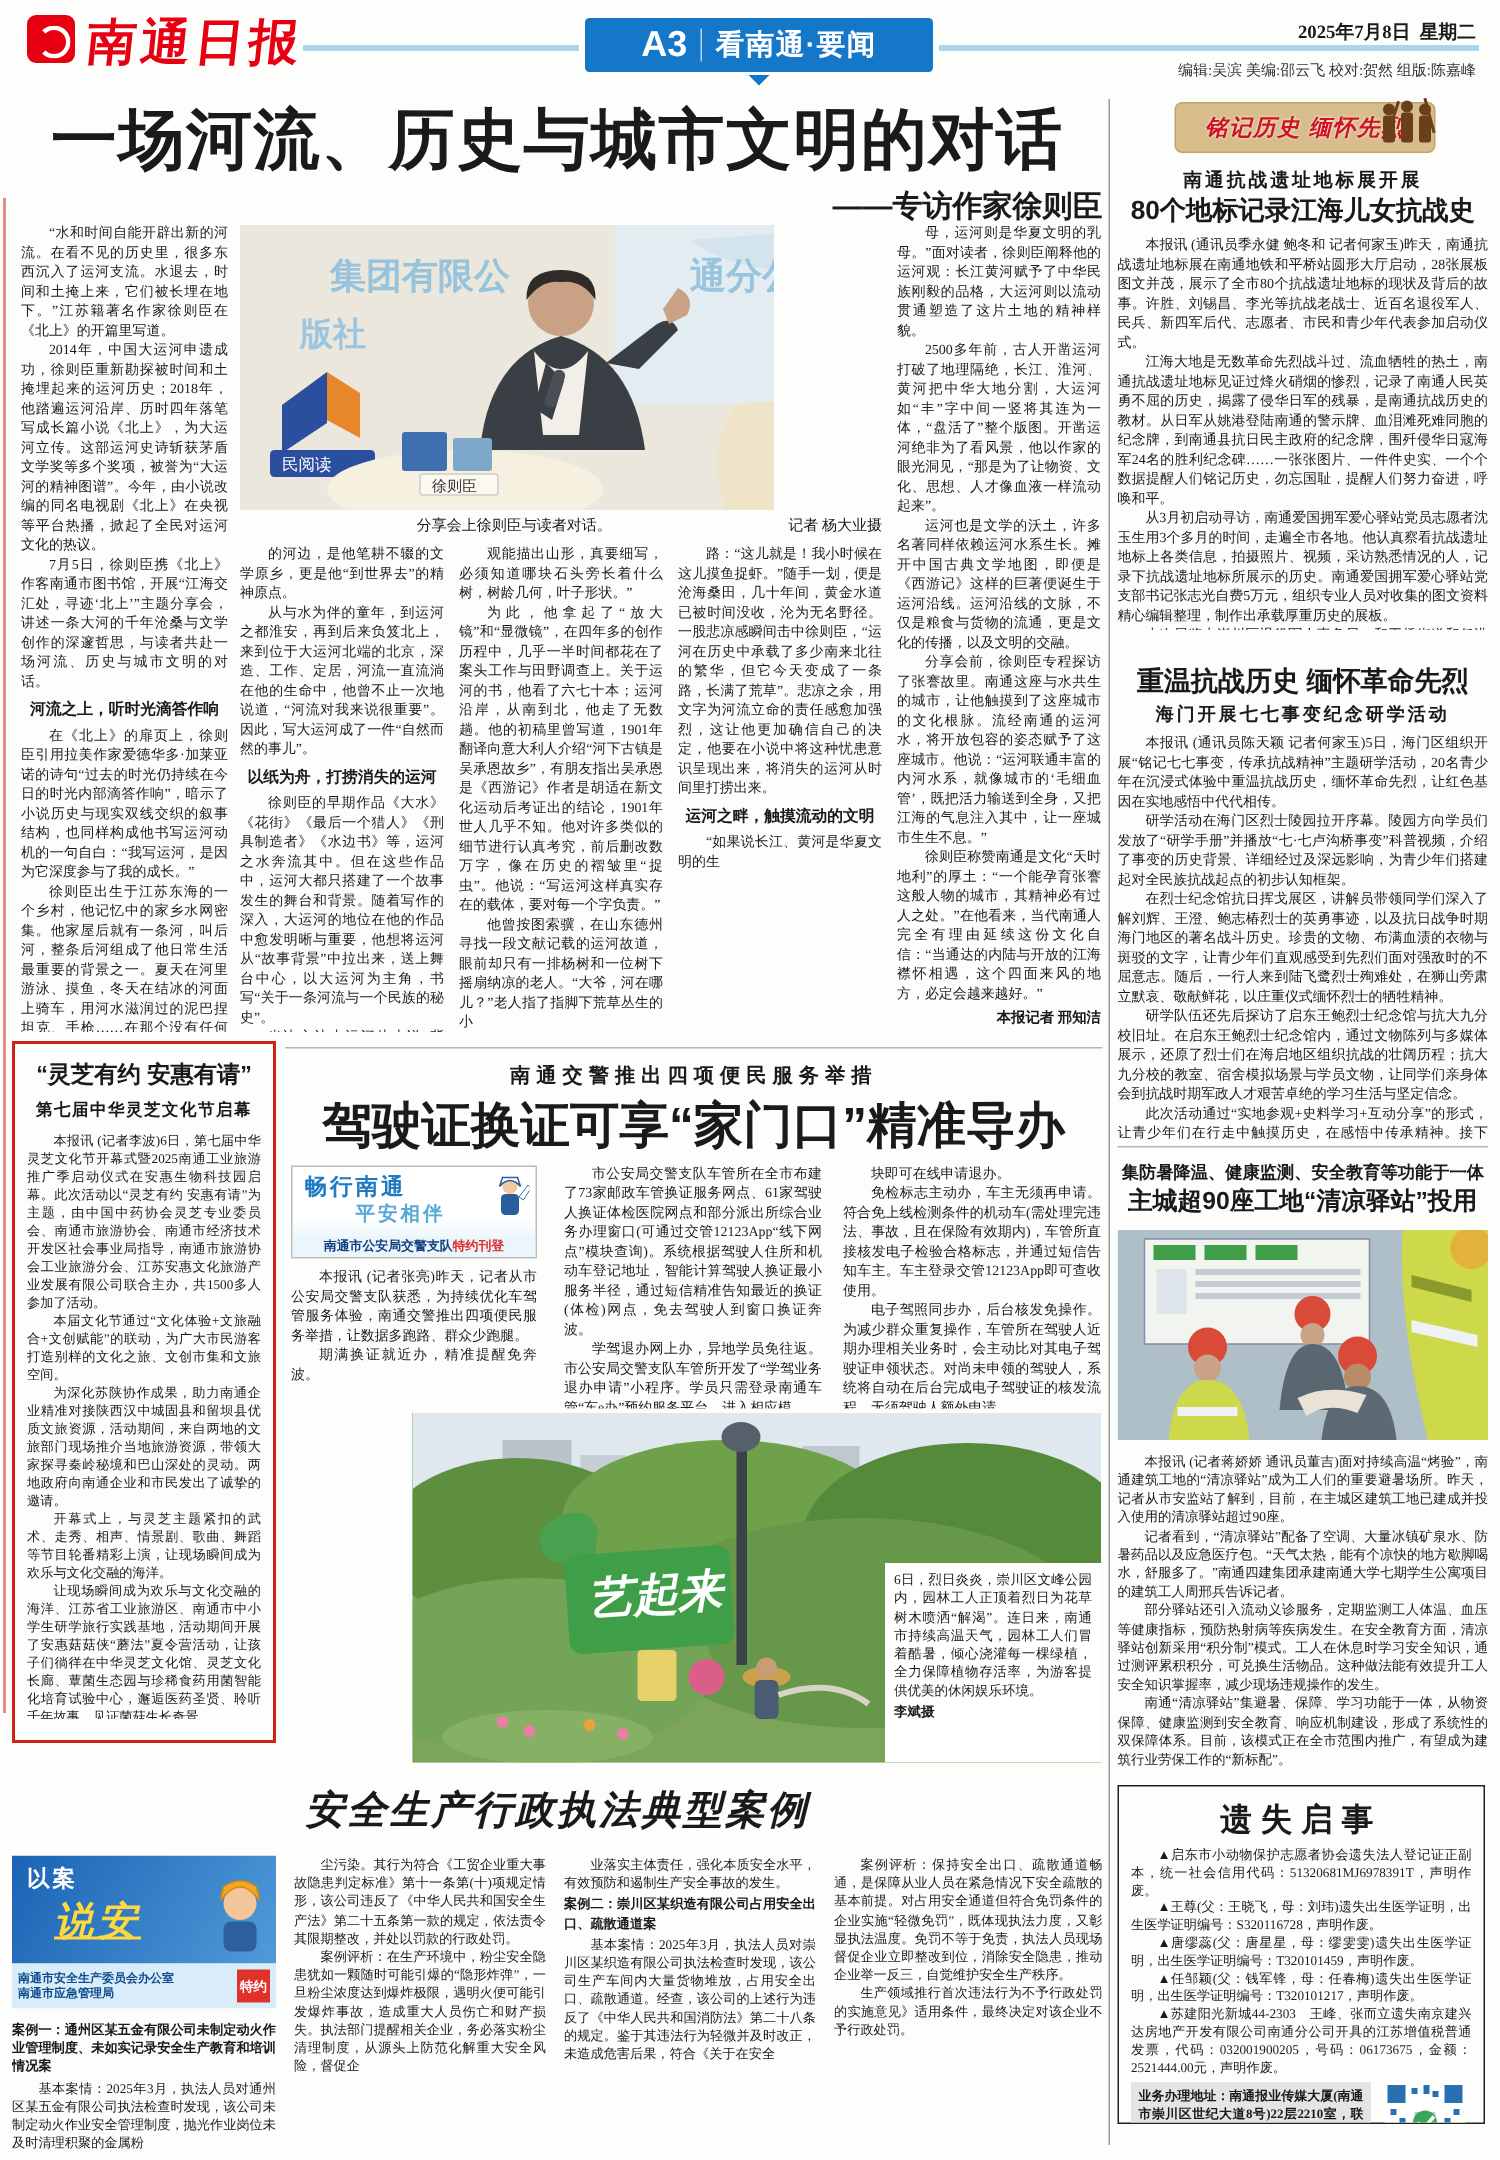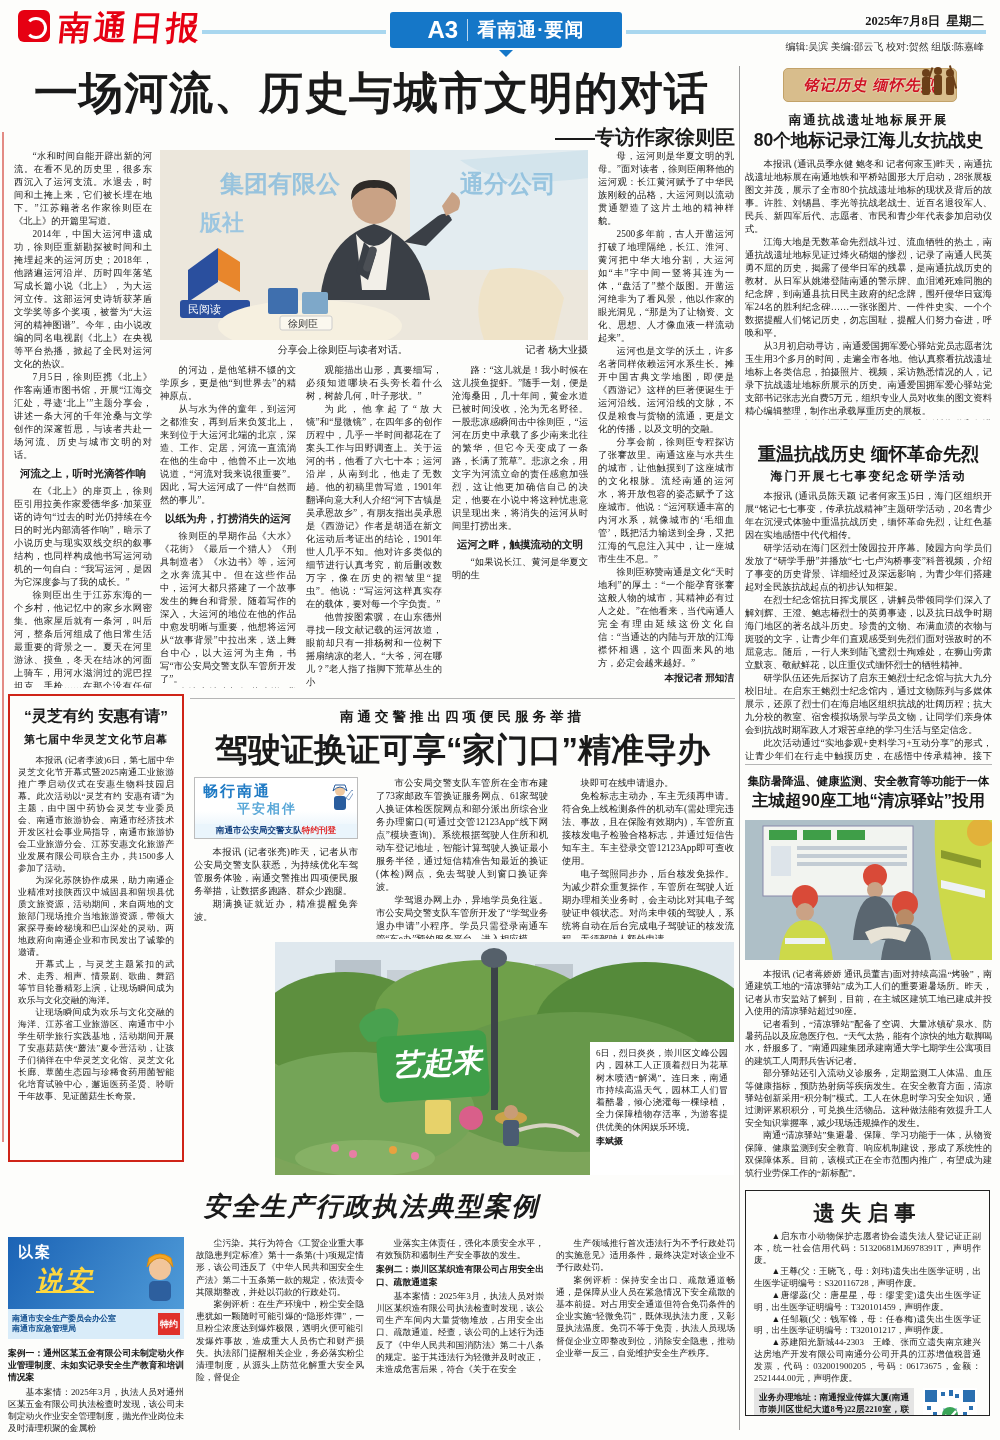--- a/index.html
+++ b/index.html
@@ -29,21 +29,21 @@
         font-family:"Liberation Sans","DejaVu Sans",sans-serif;}
   .col p.case-h{margin:2px 0;text-indent:0;text-align:justify;font-weight:900;}
   .kicker{font-weight:700;text-align:center;letter-spacing:4px;font-size:13.5px;}
   .head-sans{font-family:"Liberation Sans","DejaVu Sans",sans-serif;font-weight:900;text-align:center;}
   .vline{position:absolute;width:1px;background:#9b9b9b;}
   .hline{position:absolute;height:1px;background:#b5b5b5;}
   
   .main-art{position:absolute;left:8px;top:62px;width:727px;height:628px;}
   .main-head{position:absolute;left:0;top:2px;width:727px;font-size:44px;letter-spacing:1px;}
   .main-sub{position:absolute;left:0;top:62px;width:727px;font-size:20px;text-align:right;}
-  .photo-main{position:absolute;left:152px;top:88px;width:428px;height:190px;background:#ece7db;overflow:hidden;}
+  .photo-main{position:absolute;left:152px;top:88px;width:356px;height:190px;background:#ece7db;overflow:hidden;}
   .caption-row{position:absolute;left:152px;top:281px;width:428px;display:flex;font-size:10px;font-weight:400;justify-content:space-between;}
   .caption-row .cap{flex:1;text-align:center;}
   .caption-row .cred{text-align:right;white-space:nowrap;}
   .mcol{position:absolute;}
   .byline-abs{position:absolute;font-weight:700;font-size:9.6px;text-align:right;}
   
   .sidebar{position:absolute;left:745px;top:62px;width:247px;height:1378px;}
   .mem-banner{position:absolute;left:38px;top:6px;width:172px;height:32px;background:#d8bd8c;border:1px solid #c2a269;
         border-radius:5px;display:flex;align-items:center;justify-content:center;}
   .mem-banner span{font-size:15px;font-weight:900;font-style:italic;color:#cf1322;letter-spacing:1px;
@@ -167,21 +167,21 @@
         <p class="para">2014年，中国大运河申遗成功，徐则臣重新勘探被时间和土掩埋起来的运河历史；2018年，他踏遍运河沿岸、历时四年落笔写成长篇小说《北上》，为大运河立传。这部运河史诗斩获茅盾文学奖等多个奖项，被誉为“大运河的精神图谱”。今年，由小说改编的同名电视剧《北上》在央视等平台热播，掀起了全民对运河文化的热议。</p>
         <p class="para">7月5日，徐则臣携《北上》作客南通市图书馆，开展“江海交汇处，寻迹‘北上’”主题分享会，讲述一条大河的千年沧桑与文学创作的深邃哲思，与读者共赴一场河流、历史与城市文明的对话。</p>
         <p class="h">河流之上，听时光滴答作响</p>
         <p class="para">在《北上》的扉页上，徐则臣引用拉美作家爱德华多·加莱亚诺的诗句“过去的时光仍持续在今日的时光内部滴答作响”，暗示了小说历史与现实双线交织的叙事结构，也同样构成他书写运河动机的一句自白：“我写运河，是因为它深度参与了我的成长。”</p>
         <p class="para">徐则臣出生于江苏东海的一个乡村，他记忆中的家乡水网密集。他家屋后就有一条河，叫后河，整条后河组成了他日常生活最重要的背景之一。夏天在河里游泳、摸鱼，冬天在结冰的河面上骑车，用河水滋润过的泥巴捏坦克、手枪……在那个没有任何娱乐设备的童年时代，徐则臣的一年四季几乎都与河流为伴。这种生命体验让他的文字自带水汽，他笔下运河中的每一朵浪花，都荡漾着儿时的倒影。“对于一个走出村子都很困难的少年来说，是河流的想象带着我去到了远方。”河流带给他的想象力，成为他最初的写作源头，而“到世界去”成了他不可磨灭的文学情结。</p>
       </div>
     <div class="col mcol" style="left:152px;top:302px;width:136px;height:324px;">
         <p class="para">的河边，是他笔耕不辍的文学原乡，更是他“到世界去”的精神原点。</p>
         <p class="para">从与水为伴的童年，到运河之都淮安，再到后来负笈北上，来到位于大运河北端的北京，深造、工作、定居，河流一直流淌在他的生命中，他曾不止一次地说道，“河流对我来说很重要”。因此，写大运河成了一件“自然而然的事儿”。</p>
         <p class="h">以纸为舟，打捞消失的运河</p>
-        <p class="para">徐则臣的早期作品《大水》《花街》《最后一个猎人》《刑具制造者》《水边书》等，运河之水奔流其中。但在这些作品中，运河大都只搭建了一个故事发生的舞台和背景。随着写作的深入，大运河的地位在他的作品中愈发明晰与重要，他想将运河从“故事背景”中拉出来，送上舞台中心，以大运河为主角，书写“市公安局交警支队车管所开发了”。</p>
+        <p class="para">徐则臣的早期作品《大水》《花街》《最后一个猎人》《刑具制造者》《水边书》等，运河之水奔流其中。但在这些作品中，运河大都只搭建了一个故事发生的舞台和背景。随着写作的深入，大运河的地位在他的作品中愈发明晰与重要，他想将运河从“故事背景”中拉出来，送上舞台中心，以大运河为主角，书写“关于一条河流与一个民族的秘史”。</p>
         <p class="para">当决心让大运河从小说“背景”走向“主角”时，徐则臣第一次发现自己对于运河并不算真正了解。“写《北上》前，我拿着‘望远镜’看运河就够了”，然而，当运河真正成为叙事中心，他发现自己熟悉的不过是模糊的轮廓，他说，“就像看南通狼山，远</p>
       </div>
     <div class="col mcol" style="left:298px;top:302px;width:136px;height:324px;">
         <p class="para">观能描出山形，真要细写，必须知道哪块石头旁长着什么树，树龄几何，叶子形状。”</p>
         <p class="para">为此，他拿起了“放大镜”和“显微镜”，在四年多的创作历程中，几乎一半时间都花在了案头工作与田野调查上。关于运河的书，他看了六七十本；运河沿岸，从南到北，他走了无数趟。他的初稿里曾写道，1901年翻译向意大利人介绍“河下古镇是吴承恩故乡”，有朋友指出吴承恩是《西游记》作者是胡适在新文化运动后考证出的结论，1901年世人几乎不知。他对许多类似的细节进行认真考究，前后删改数万字，像在历史的褶皱里“捉虫”。他说：“写运河这样真实存在的载体，要对每一个字负责。”</p>
         <p class="para">他曾按图索骥，在山东德州寻找一段文献记载的运河故道，眼前却只有一排杨树和一位树下摇扇纳凉的老人。“大爷，河在哪儿？”老人指了指脚下荒草丛生的小</p>
       </div>
     <div class="col mcol" style="left:444px;top:302px;width:136px;height:324px;">
         <p class="para">路：“这儿就是！我小时候在这儿摸鱼捉虾。”随手一划，便是沧海桑田，几十年间，黄金水道已被时间没收，沦为无名野径。一股悲凉感瞬间击中徐则臣，“运河在历史中承载了多少南来北往的繁华，但它今天变成了一条路，长满了荒草”。悲凉之余，用文字为河流立命的责任感愈加强烈，这让他更加确信自己的决定，他要在小说中将这种忧患意识呈现出来，将消失的运河从时间里打捞出来。</p>
         <p class="h">运河之畔，触摸流动的文明</p>
@@ -195,20 +195,21 @@
         <p class="para">徐则臣称赞南通是文化“天时地利”的厚土：“一个能孕育张謇这般人物的城市，其精神必有过人之处。”在他看来，当代南通人完全有理由延续这份文化自信：“当通达的内陆与开放的江海襟怀相遇，这个四面来风的地方，必定会越来越好。”</p>
       </div>
     <div class="byline-abs" style="left:590px;top:610px;width:136px;text-align:right;">本报记者 邢知洁</div>
   </div>
 
   <div class="lingzhi">
     <div class="lz-title">“灵芝有约  安惠有请”</div>
     <div class="lz-sub">第七届中华灵芝文化节启幕</div>
     <div class="col" style="font-size:8.8px;line-height:12px;height:392px;">
         <p class="para">本报讯 (记者李波)6日，第七届中华灵芝文化节开幕式暨2025南通工业旅游推广季启动仪式在安惠生物科技园启幕。此次活动以“灵芝有约 安惠有请”为主题，由中国中药协会灵芝专业委员会、南通市旅游协会、南通市经济技术开发区社会事业局指导，南通市旅游协会工业旅游分会、江苏安惠文化旅游产业发展有限公司联合主办，共1500多人参加了活动。</p>
+        <p class="para">本届文化节通过“文化体验+文旅融合+文创赋能”的联动，为广大市民游客打造别样的文化之旅、文创市集和文旅空间。</p>
         <p class="para">为深化苏陕协作成果，助力南通企业精准对接陕西汉中城固县和留坝县优质文旅资源，活动期间，来自两地的文旅部门现场推介当地旅游资源，带领大家探寻秦岭秘境和巴山深处的灵动。两地政府向南通企业和市民发出了诚挚的邀请。</p>
         <p class="para">开幕式上，与灵芝主题紧扣的武术、走秀、相声、情景剧、歌曲、舞蹈等节目轮番精彩上演，让现场瞬间成为欢乐与文化交融的海洋。</p>
         <p class="para">让现场瞬间成为欢乐与文化交融的海洋、江苏省工业旅游区、南通市中小学生研学旅行实践基地，活动期间开展了安惠菇菇侠“蘑法”夏令营活动，让孩子们徜徉在中华灵芝文化馆、灵芝文化长廊、蕈菌生态园与珍稀食药用菌智能化培育试验中心，邂逅医药圣贤、聆听千年故事、见证菌菇生长奇景。</p>
       </div>
   </div>
 
   <div class="hline" style="left:190px;top:698px;width:545px;"></div>
   <div class="traffic">
     <div class="kicker" style="position:absolute;left:0;top:8px;width:545px;">南通交警推出四项便民服务举措</div>
     <div class="head-sans" style="position:absolute;left:0;top:28px;width:545px;font-size:33px;">驾驶证换证可享“家门口”精准导办</div>
@@ -310,22 +311,22 @@
     <div class="col saf-col" style="left:188px;width:168px;">
         <p class="para">尘污染。其行为符合《工贸企业重大事故隐患判定标准》第十一条第(十)项规定情形，该公司违反了《中华人民共和国安全生产法》第二十五条第一款的规定，依法责令其限期整改，并处以罚款的行政处罚。</p>
         <p class="para">案例评析：在生产环境中，粉尘安全隐患犹如一颗随时可能引爆的“隐形炸弹”，一旦粉尘浓度达到爆炸极限，遇明火便可能引发爆炸事故，造成重大人员伤亡和财产损失。执法部门提醒相关企业，务必落实粉尘清理制度，从源头上防范化解重大安全风险，督促企</p>
       </div>
     <div class="col saf-col" style="left:368px;width:168px;">
         <p class="para">业落实主体责任，强化本质安全水平，有效预防和遏制生产安全事故的发生。</p>
         <p class="case-h">案例二：崇川区某织造有限公司占用安全出口、疏散通道案</p>
         <p class="para">基本案情：2025年3月，执法人员对崇川区某织造有限公司执法检查时发现，该公司生产车间内大量货物堆放，占用安全出口、疏散通道。经查，该公司的上述行为违反了《中华人民共和国消防法》第二十八条的规定。鉴于其违法行为轻微并及时改正，未造成危害后果，符合《关于在安全</p>
       </div>
     <div class="col saf-col" style="left:548px;width:179px;">
+        <p class="para">案例评析：保持安全出口、疏散通道畅通，是保障从业人员在紧急情况下安全疏散的基本前提。对占用安全通道但符合免罚条件的企业实施“轻微免罚”，既体现执法力度，又彰显执法温度。免罚不等于免责，执法人员现场督促企业立即整改到位，消除安全隐患，推动企业举一反三，自觉维护安全生产秩序。</p>
         <p class="para">生产领域推行首次违法行为不予行政处罚的实施意见》适用条件，最终决定对该企业不予行政处罚。</p>
-        <p class="para">案例评析：保持安全出口、疏散通道畅通，是保障从业人员在紧急情况下安全疏散的基本前提。对占用安全通道但符合免罚条件的企业实施“轻微免罚”，既体现执法力度，又彰显执法温度。免罚不等于免责，执法人员现场督促企业立即整改到位，消除安全隐患，推动企业举一反三，自觉维护安全生产秩序。</p>
       </div>
   </div>
 
   <div class="sidebar">
 
     <div class="mem-banner">
       <span>铭记历史  缅怀先烈</span>
       <svg class="soldiers" width="46" height="40" viewBox="0 0 46 40">
         <g fill="#6b3f18">
           <circle cx="10" cy="8" r="4"></circle>

